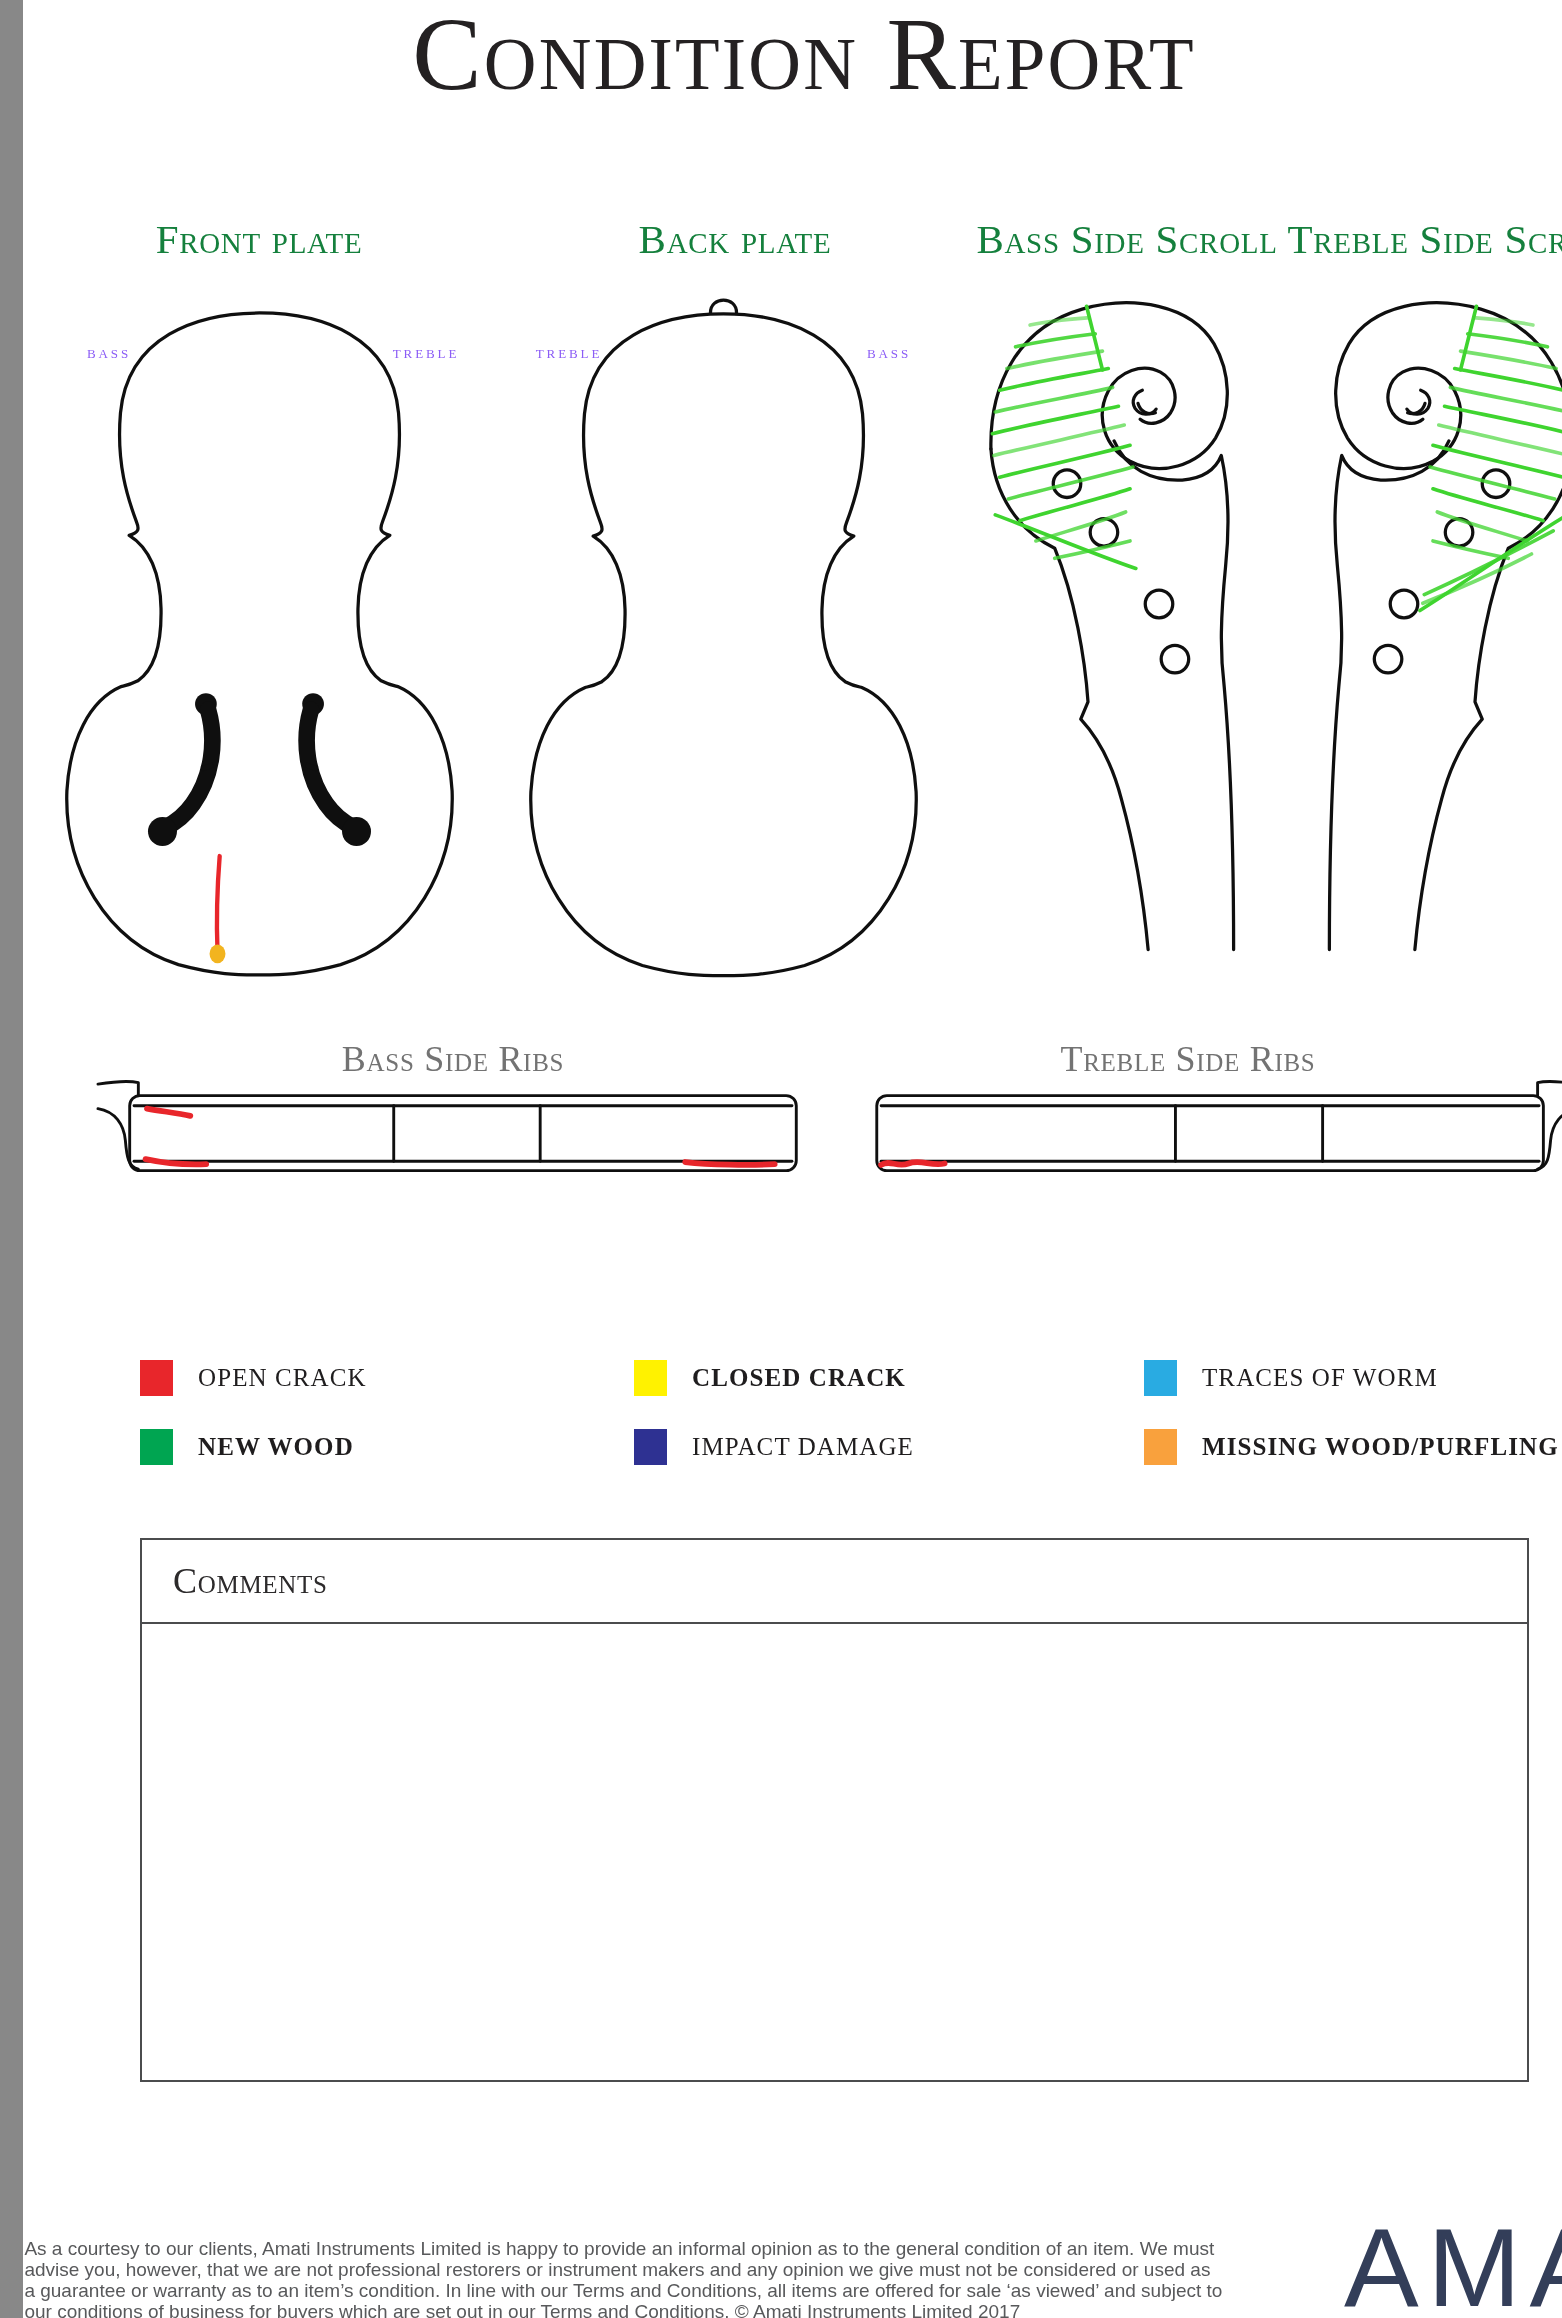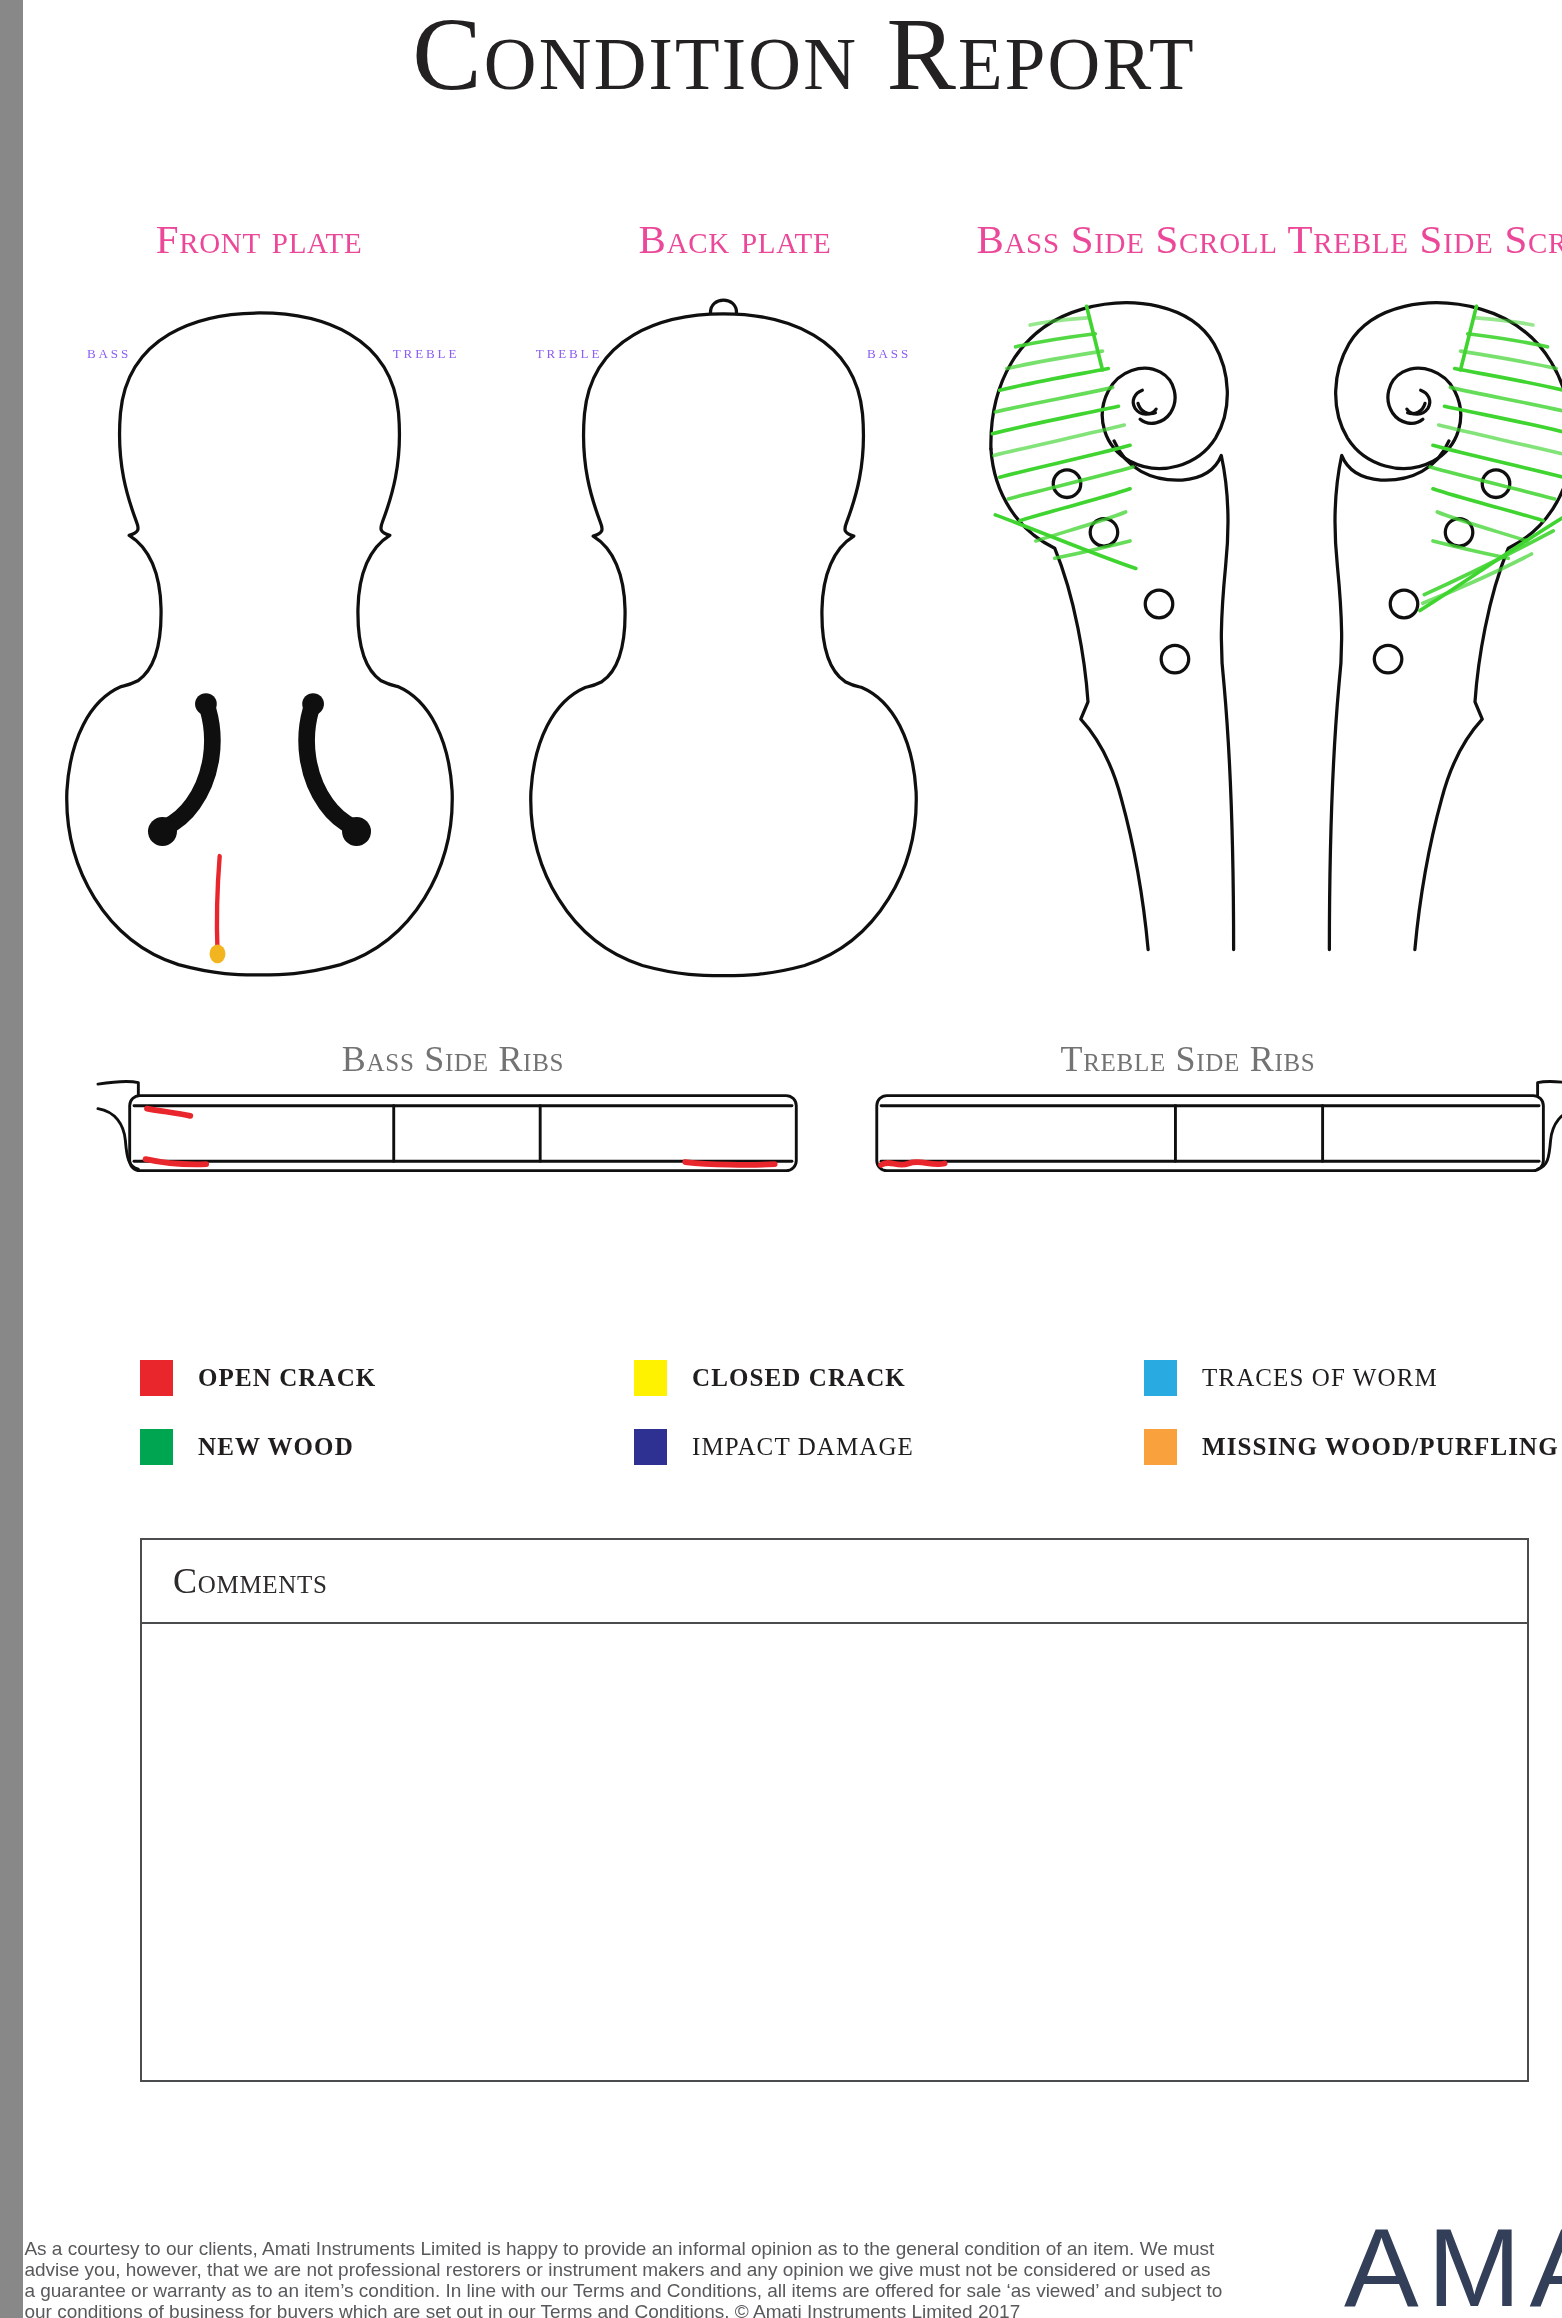--- a/index.html
+++ b/index.html
@@ -7,21 +7,21 @@
     position:relative;width:1563px;height:2319px;background:#ffffff;
     overflow:hidden;font-family:"Liberation Serif",serif;color:#242122;margin-left:23px;
   }
   .abs{position:absolute;}
   .centered{transform:translateX(-50%);}
   .page-title{
     top:-5.8px;left:781px;font-size:104px;font-variant:small-caps;
     letter-spacing:2.2px;color:#242122;white-space:nowrap;
   }
   .section-title{
-    font-size:41px;font-variant:small-caps;letter-spacing:0.7px;color:#ec4899;
+    font-size:41px;font-variant:small-caps;letter-spacing:0.7px;color:#15803d;
     white-space:nowrap;
   }
   .ribs-title{
     font-size:36px;font-variant:small-caps;letter-spacing:0.7px;color:#737373;
     white-space:nowrap;
   }
   .side-label{
     font-size:13px;letter-spacing:2.9px;color:#8b5cf6;white-space:nowrap;
   }
   svg{position:absolute;overflow:visible;}
@@ -225,21 +225,21 @@
       <path d="M982,48 C958,52 946,70 944,92 C942,116 940,128 926,132"></path>
     </g>
     <g fill="none" stroke-width="8" stroke-linecap="round" style="stroke: rgb(232, 38, 43);">
       <path d="M16,126 C28,118 38,130 54,124 C70,118 86,128 104,124"></path>
     </g>
   </svg>
 
   <div class="legend">
     <div class="legend-item">
       <div class="legend-swatch" style="background: rgb(232, 38, 43);"></div>
-      <span class="legend-label" style="font-weight: bold; text-align: right;">OPEN CRACK</span>
+      <span class="legend-label" style="font-weight: normal; text-align: right;">OPEN CRACK</span>
     </div>
     <div class="legend-item">
       <div class="legend-swatch" style="background: rgb(255, 242, 0);"></div>
       <span class="legend-label" style="font-weight: bold;">CLOSED CRACK</span>
     </div>
     <div class="legend-item">
       <div class="legend-swatch" style="background: rgb(41, 171, 226);"></div>
       <span class="legend-label" style="font-weight: normal;">TRACES OF WORM</span>
     </div>
     <div class="legend-item">

